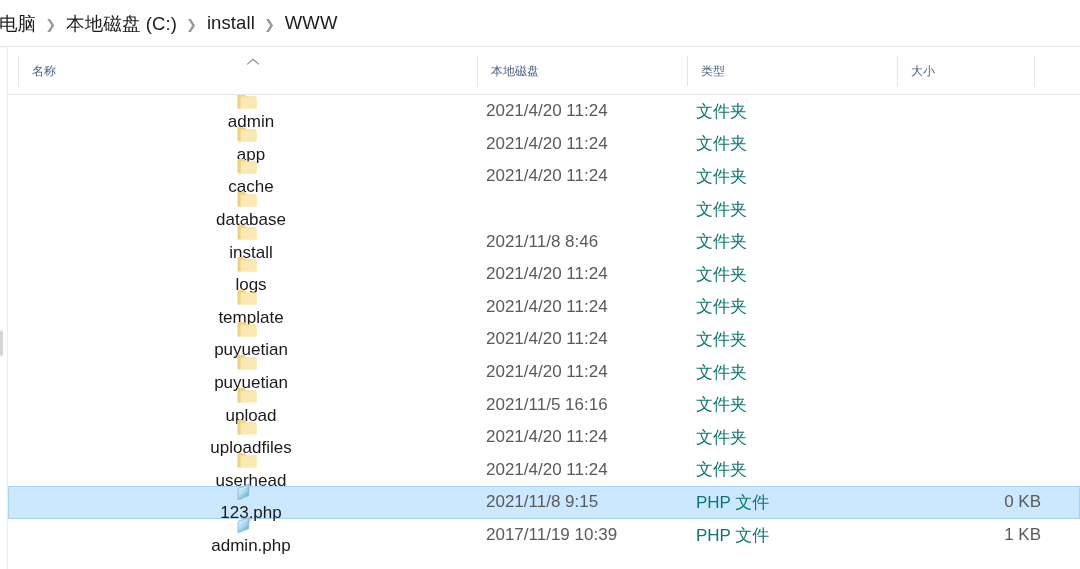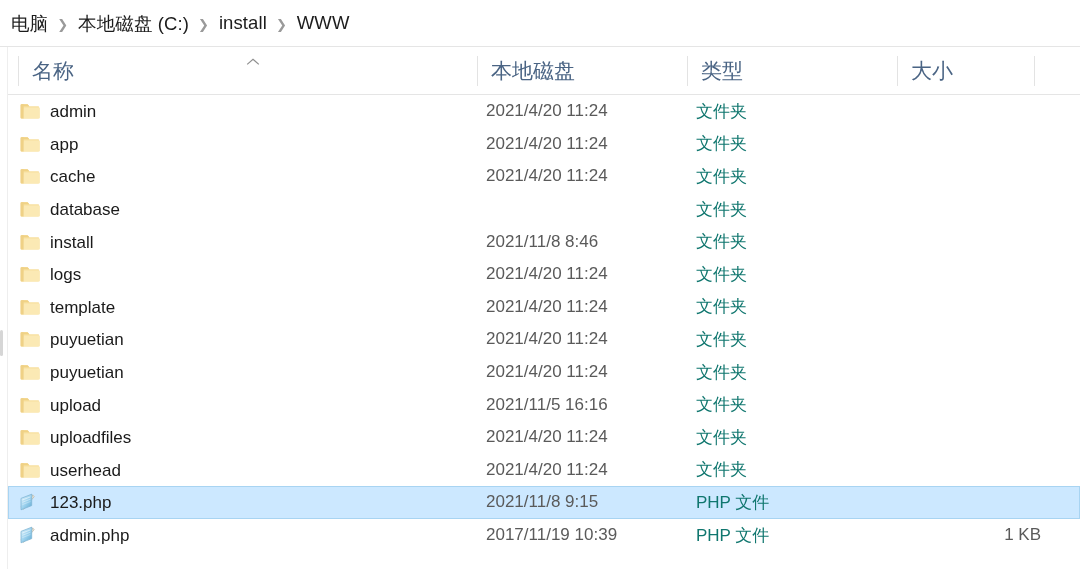--- a/index.html
+++ b/index.html
@@ -26,21 +26,21 @@
   .addressbar {
     position: absolute;
     left: 0;
     top: 0;
     width: 1080px;
     height: 47px;
     background: #ffffff;
     border-bottom: 1px solid #e5e5e5;
     display: flex;
     align-items: center;
-    padding-left: 12px;
+    padding-left: 0px;
     box-sizing: border-box;
   }
   .crumbs {
     display: flex;
     align-items: center;
     font-size: 18.5px;
     color: #1c1c1c;
     margin-left: -4px;
   }
   .crumb {
@@ -85,21 +85,21 @@
     height: 46px;
     background: #ffffff;
     border-bottom: 1px solid #e5e5e5;
   }
   .col {
     position: absolute;
     top: 0;
     height: 46px;
     display: flex;
     align-items: center;
-    font-size: 21px;
+    font-size: 12px;
     color: #4a6484;
     box-sizing: border-box;
     padding-left: 14px;
     white-space: nowrap;
   }
   .col .col-divider {
     position: absolute;
     left: 0;
     top: 8px;
     width: 1px;
@@ -156,22 +156,23 @@
   .cell {
     position: absolute;
     white-space: nowrap;
     overflow: hidden;
     font-size: 17px;
   }
   .cell-name {
     left: 10px;
     width: 455px;
     display: flex;
-    align-items: flex-end;
+    align-items: center;
     color: #1a1a1a;
+    flex-direction: column;
   }
   .cell-date { left: 477px; width: 206px; color: #5a5a5a; }
   .cell-type { left: 687px; width: 200px; color: #0f766e; }
   .cell-size {
     left: 887px;
     width: 145px;
     color: #5a5a5a;
     text-align: right;
   }
   .name-text { padding-left: 9px; }
@@ -439,20 +440,21 @@
               <path d="M2.0 18.8 L2.0 7.4 L12.7 3.2 L12.7 14.6 Z" fill="url(#pgA)" stroke="#7fb5d4" stroke-width="0.8" stroke-linejoin="round"></path>
               <path d="M3.4 9.0 L11.4 5.9" stroke="#ffffff" stroke-width="0.8" opacity="0.65"></path>
               <path d="M3.4 11.3 L11.4 8.2" stroke="#ffffff" stroke-width="0.8" opacity="0.5"></path>
               <path d="M3.4 13.6 L11.4 10.5" stroke="#ffffff" stroke-width="0.8" opacity="0.4"></path>
             </svg>
           </span>
           <span class="name-text">123.php</span>
         </div>
         <div class="cell cell-date">2021/11/8 9:15</div>
         <div class="cell cell-type">PHP 文件</div>
+        <div class="cell cell-size">0 KB</div>
       </div>
       <div class="row">
         <div class="cell cell-name">
           <span class="icon">
             <svg width="22" height="22" viewBox="0 0 22 22">
               <defs>
                 <linearGradient id="pgA" x1="0" y1="0" x2="1" y2="1">
                   <stop offset="0" stop-color="#e8f5fc"></stop>
                   <stop offset="0.5" stop-color="#9ed3ef"></stop>
                   <stop offset="1" stop-color="#5fa8cf"></stop>

